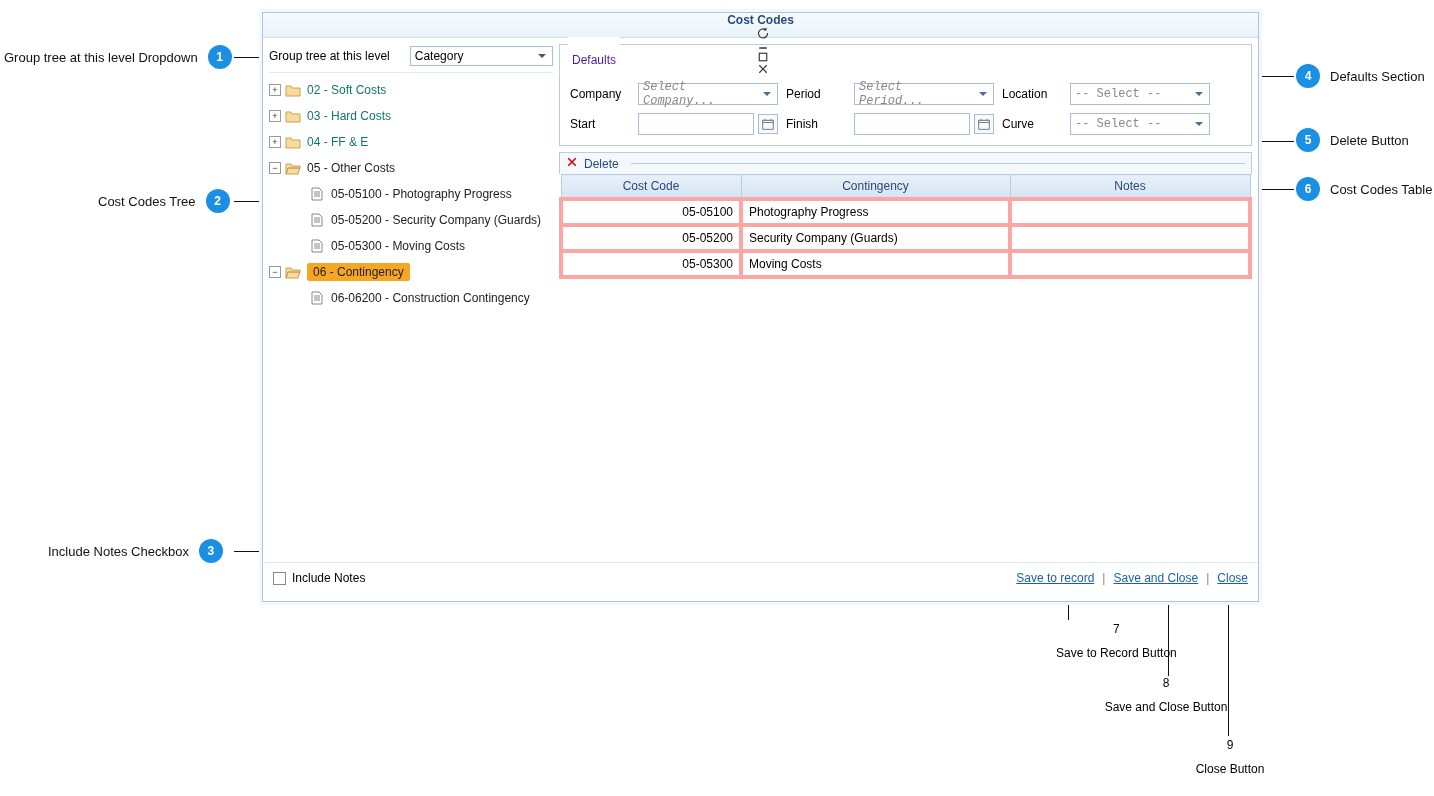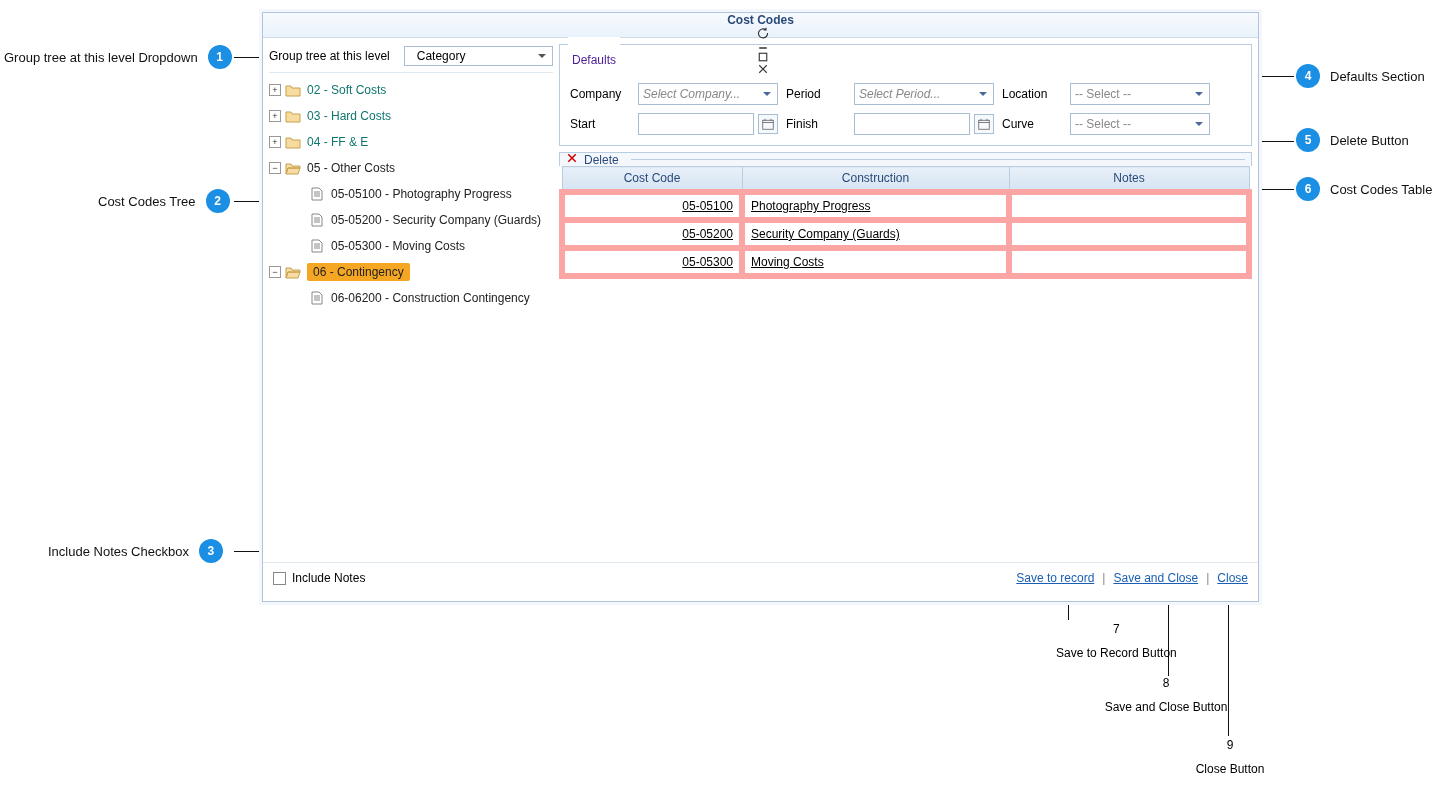--- a/index.html
+++ b/index.html
@@ -53,31 +53,31 @@
     gap: 6px;
   }
   .leftpane {
     width: 284px;
     display: flex;
     flex-direction: column;
   }
   .group-row {
     display: flex;
     align-items: center;
-    gap: 14px;
+    gap: 20px;
     height: 24px;
   }
   .combo {
     flex: 1;
     height: 20px;
     border: 1px solid #a8bed4;
     background: #fff;
     display: flex;
     align-items: center;
-    padding: 0 12px;
+    padding: 0 4px;
     position: relative;
   }
   .combo::after {
     content: "";
     position: absolute;
     right: 6px; top: 50%;
     margin-top: -2px;
     border: 4px solid transparent;
     border-top-color: #555;
   }
@@ -161,36 +161,36 @@
     color: #888;
   }
   .input.drop::after {
     content: "";
     position: absolute;
     right: 6px; top: 50%;
     margin-top: -2px;
     border: 4px solid transparent;
     border-top-color: #4a6a9a;
   }
-  .input.drop { padding-right: 20px; }
+  .input.drop { padding-right: 20px; font-family: Liberation Mono, monospace; }
   .datewrap { display: flex; align-items: center; gap: 4px; }
   .datewrap .input { flex: 1; }
   .datebtn {
     width: 20px; height: 20px;
     border: 1px solid #a8bed4;
     display: inline-flex;
     align-items: center;
     justify-content: center;
     background: #f5f8fc;
   }
   .datebtn svg { width: 12px; height: 12px; }
   .section-hdr {
     display: flex;
     align-items: center;
-    height: 14px;
+    height: 22px;
     border: 1px solid #b8cde2;
     border-bottom: none;
     background: #f4f8fc;
     padding: 0 6px;
     gap: 6px;
   }
   .section-hdr .delete-icon svg { width: 12px; height: 12px; }
   .section-hdr .delete-label { color: #2a4a7a; }
   .section-hdr .rule { flex: 1; border-top: 1px solid #b8cde2; height: 0; margin-left: 6px; }
   table.grid {
@@ -199,23 +199,22 @@
   }
   table.grid th {
     background: linear-gradient(#e8f0f9,#d6e4f2);
     color: #2a4a7a;
     font-weight: normal;
     text-align: center;
     padding: 4px 6px;
     border: 1px solid #b8cde2;
   }
   table.grid td {
-    border: 6px solid #fca5a5;
+    border: 4px solid #fca5a5;
     padding: 4px 6px;
-    text-decoration: underline;
   }
   table.grid td.code { text-align: right; }
   .footer {
     display: flex;
     align-items: center;
     height: 30px;
     padding: 15px 10px;
     border-top: 1px solid #e0e8f0;
   }
   .footer .chk {
@@ -478,21 +477,21 @@
             </svg>
         </span>
         <span class="delete-label">Delete</span>
         <span class="rule"></span>
       </div>
 
       <table class="grid">
         <thead>
           <tr>
             <th style="width:180px">Cost Code</th>
-            <th>Construction</th>
+            <th>Contingency</th>
             <th style="width:240px">Notes</th>
           </tr>
         </thead>
         <tbody id="grid-body">
             <tr>
               <td class="code">05-05100</td>
               <td>Photography Progress</td>
               <td></td>
             </tr>
             <tr>

